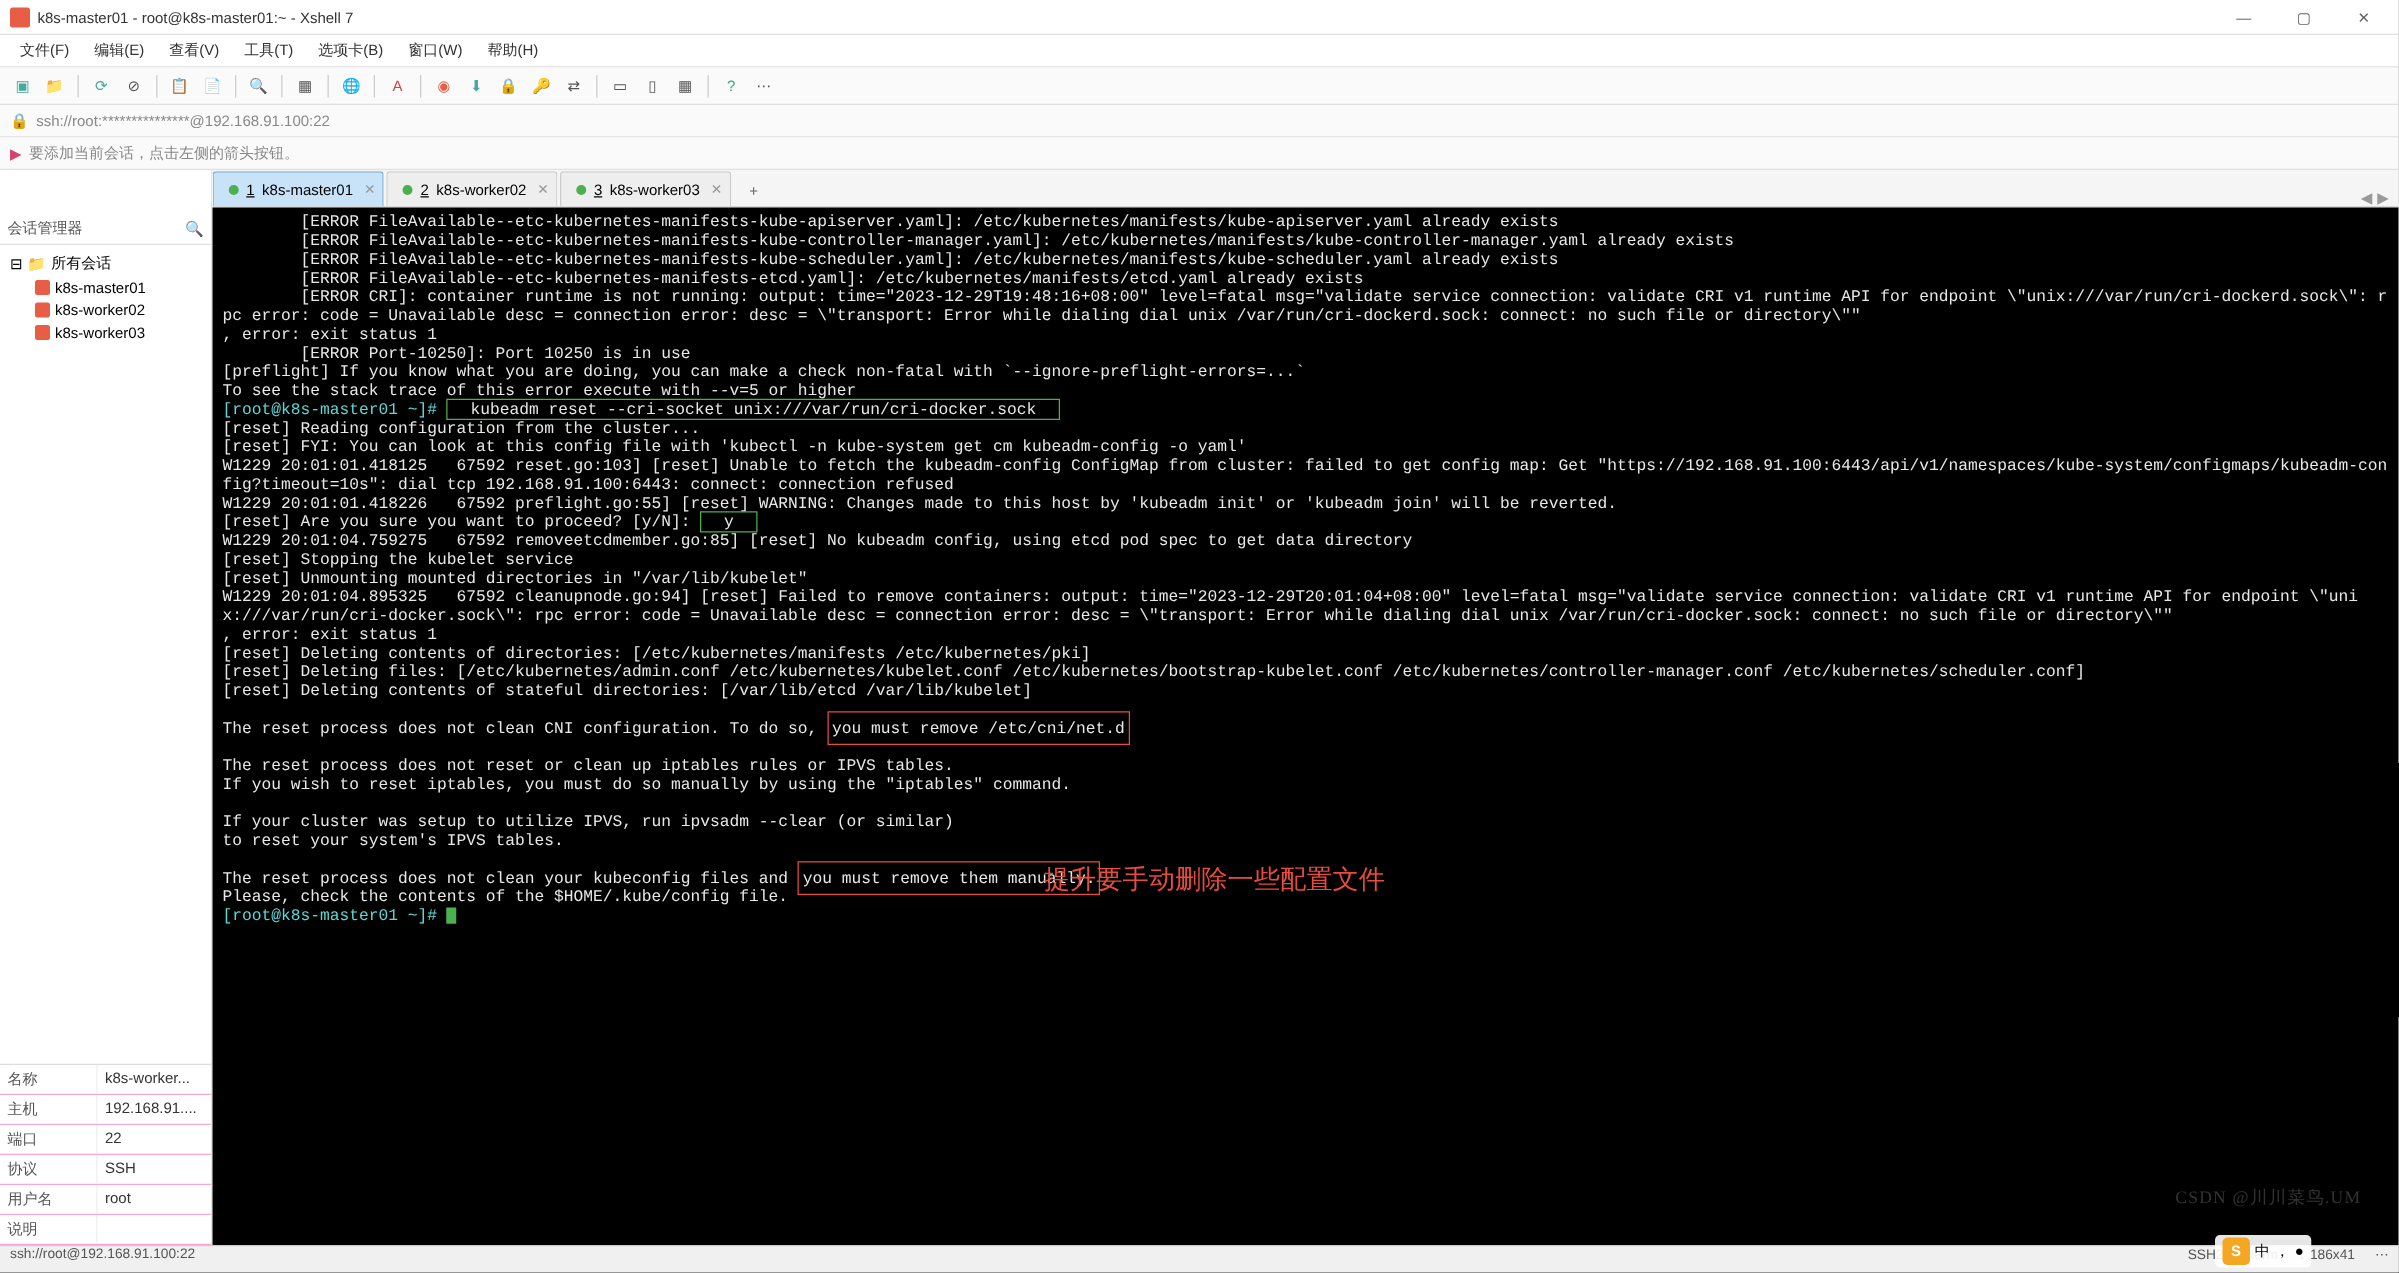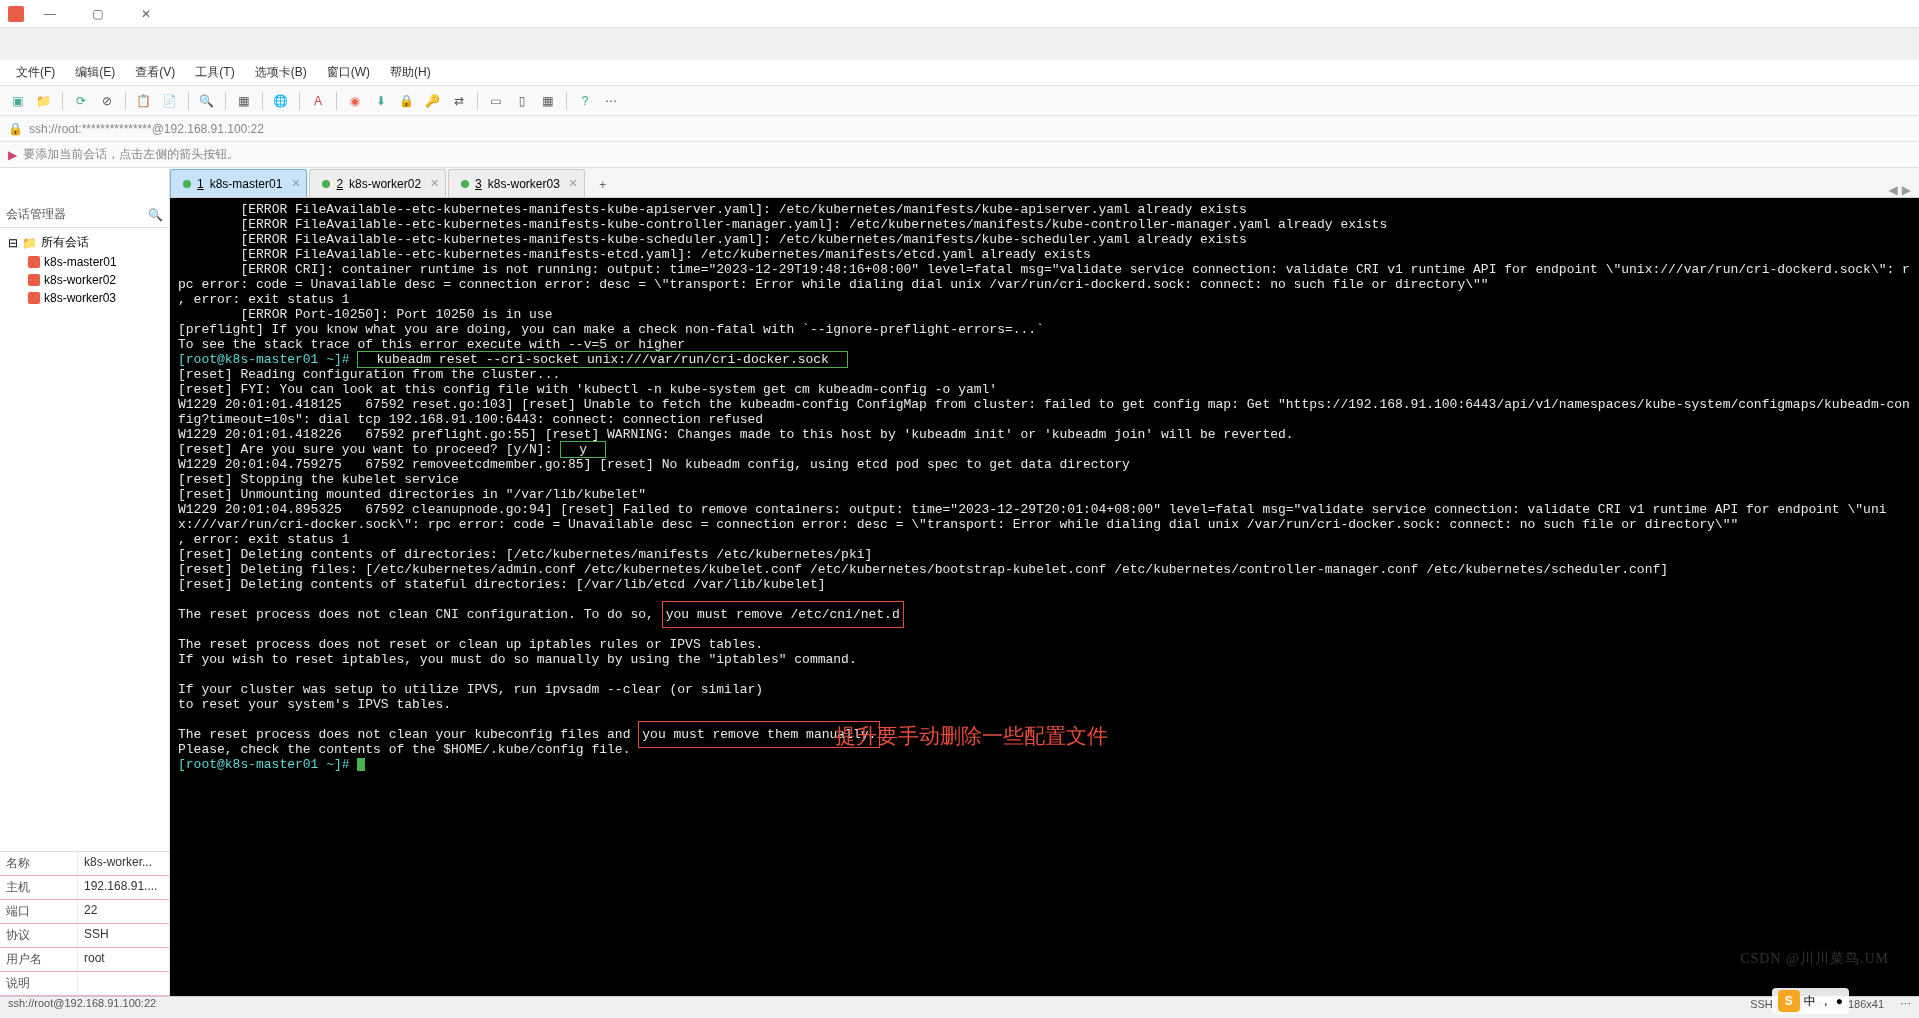--- a/index.html
+++ b/index.html
@@ -2,21 +2,21 @@
 <html><head>
 <meta charset="utf-8">
 <style>
 * { margin: 0; padding: 0; box-sizing: border-box; }
 body { font-family: "Microsoft YaHei", "Segoe UI", Arial, sans-serif; font-size: 12px; background: #f0f0f0; width: 1919px; height: 1018px; overflow: hidden; display: flex; flex-direction: column; }
 .titlebar { height: 28px; background: #fff; display: flex; align-items: center; padding: 0 8px; border-bottom: 1px solid #e0e0e0; }
 .titlebar-icon { width: 16px; height: 16px; background: #e85d45; border-radius: 2px; margin-right: 6px; }
 .titlebar-text { flex: 1; color: #333; font-size: 12px; }
 .win-controls { display: flex; gap: 8px; }
 .win-btn { width: 40px; height: 20px; display: flex; align-items: center; justify-content: center; color: #666; cursor: pointer; }
-.menubar { height: 26px; background: #fff; display: flex; align-items: center; padding: 0 8px; gap: 4px; border-bottom: 1px solid #e0e0e0; margin-top: 32px; }
+.menubar { height: 26px; background: #fff; display: flex; align-items: center; padding: 0 8px; gap: 4px; border-bottom: 1px solid #e0e0e0; }
 .menu-item { padding: 2px 8px; cursor: pointer; color: #333; }
 .toolbar { height: 30px; background: #fafafa; display: flex; align-items: center; padding: 0 8px; gap: 6px; border-bottom: 1px solid #e0e0e0; }
 .tool-btn { width: 20px; height: 20px; display: flex; align-items: center; justify-content: center; cursor: pointer; color: #555; }
 .tool-sep { width: 1px; height: 18px; background: #ccc; margin: 0 2px; }
 .addressbar { height: 26px; background: #fafafa; display: flex; align-items: center; padding: 0 8px; border-bottom: 1px solid #e0e0e0; color: #888; gap: 6px; }
 .lock-icon { color: #d4a74a; }
 .hintbar { height: 26px; background: #fafafa; display: flex; align-items: center; padding: 0 8px; border-bottom: 1px solid #e0e0e0; color: #888; gap: 6px; }
 .flag-icon { color: #d4426e; }
 .main-area { flex: 1; display: flex; overflow: hidden; }
 .sidebar { width: 170px; background: #fff; border-right: 1px solid #ddd; display: flex; flex-direction: column; }
@@ -52,20 +52,21 @@
 .status-seg { display: flex; align-items: center; gap: 4px; }
 .ime-overlay { position: absolute; right: 70px; bottom: 4px; display: flex; align-items: center; gap: 4px; background: rgba(255,255,255,0.9); padding: 2px 6px; border-radius: 4px; }
 .ime-icon { width: 22px; height: 22px; background: #f5a623; border-radius: 4px; display: flex; align-items: center; justify-content: center; color: #fff; font-weight: bold; }
 .watermark { position: absolute; right: 30px; bottom: 30px; color: rgba(200,200,200,0.25); font-size: 14px; font-family: Liberation Serif, serif; letter-spacing: 1px; }
 </style>
 </head>
 <body>
 
 <div class="titlebar">
   <div class="titlebar-icon"></div>
+  <div class="titlebar-text">k8s-master01 - root@k8s-master01:~ - Xshell 7</div>
   <div class="win-controls">
     <div class="win-btn">—</div>
     <div class="win-btn">▢</div>
     <div class="win-btn">✕</div>
   </div>
 </div>
 
 <div class="menubar">
   <div class="menu-item">文件(F)</div>
   <div class="menu-item">编辑(E)</div>

